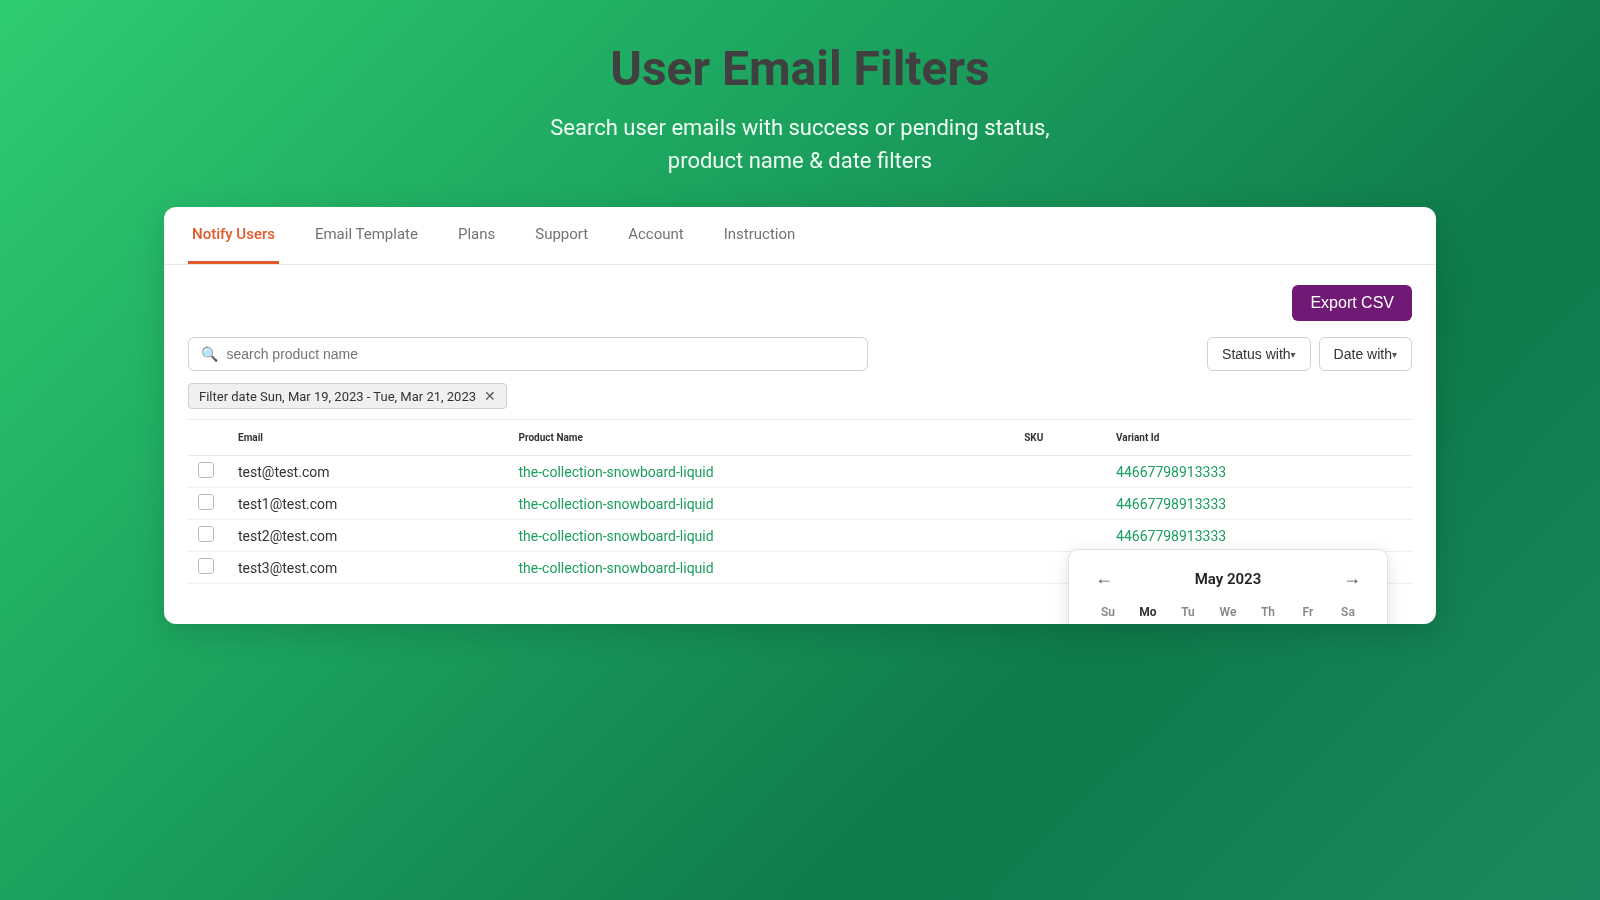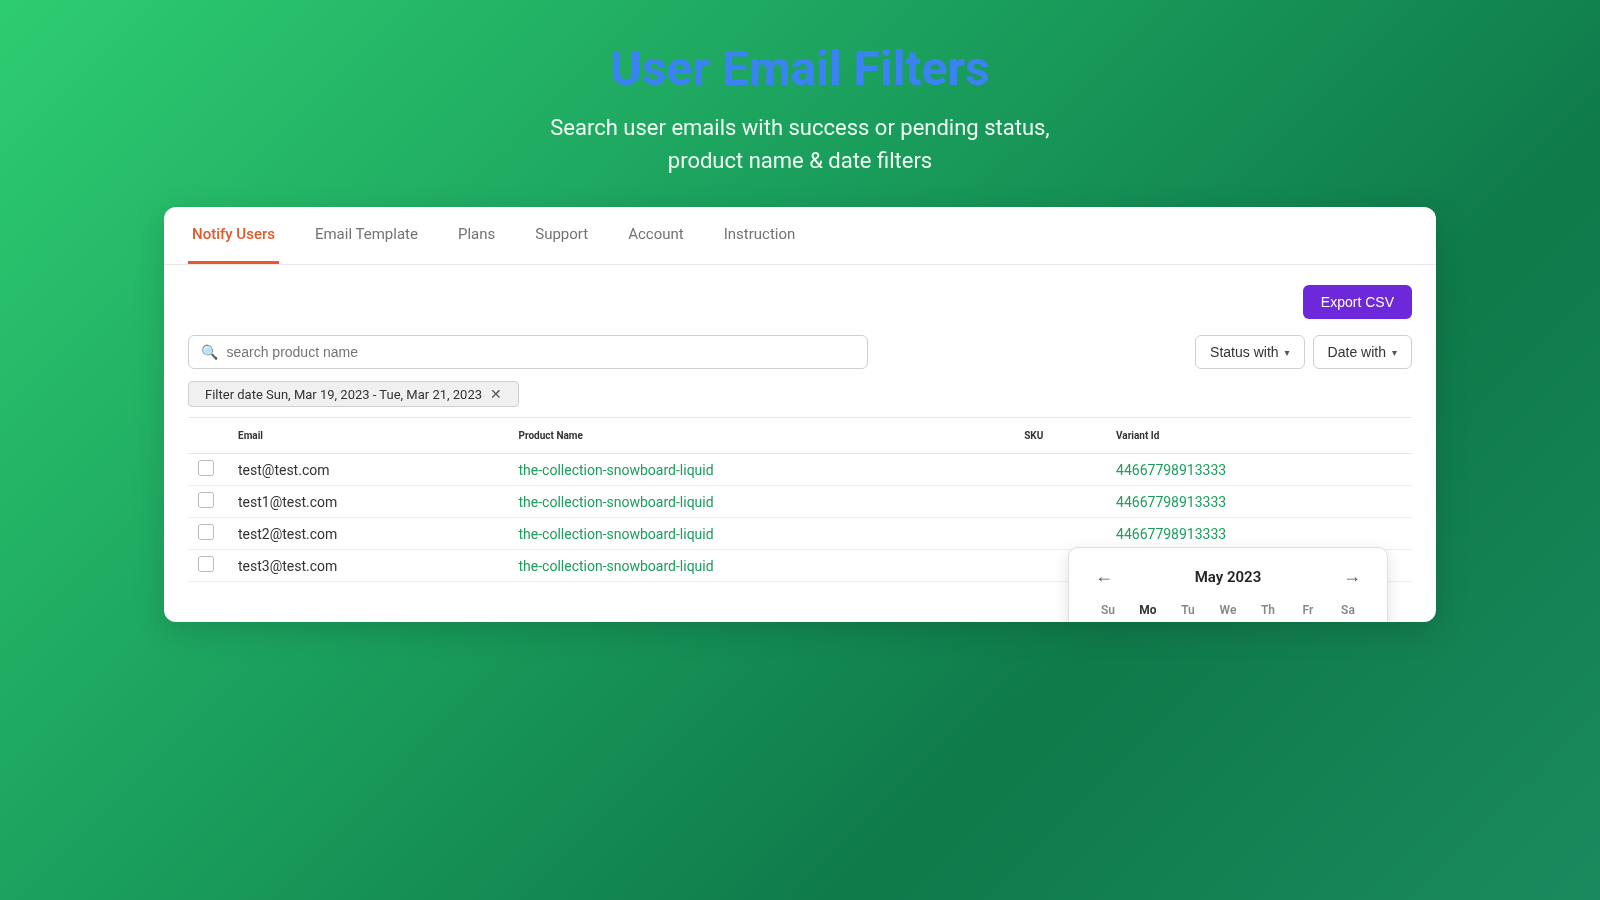--- a/index.html
+++ b/index.html
@@ -15,21 +15,21 @@
     }
     .hero {
       text-align: center;
       margin-bottom: 30px;
       color: white;
     }
     .hero h1 {
       font-size: 48px;
       font-weight: 700;
       margin-bottom: 14px;
-      color: #3b82f6;
+      color: #404040;
     }
     .hero p {
       font-size: 22px;
       color: #f0fff4;
       line-height: 1.5;
     }
     .card {
       background: white;
       border-radius: 12px;
       width: 1272px;
@@ -62,26 +62,26 @@
     .content {
       padding: 20px 24px;
       position: relative;
     }
     .top-bar {
       display: flex;
       justify-content: flex-end;
       margin-bottom: 16px;
     }
     .export-btn {
-      background: #6d28d9;
+      background: #701a75;
       color: white;
       border: none;
       padding: 9px 18px;
       border-radius: 6px;
-      font-size: 14px;
+      font-size: 16px;
       cursor: pointer;
       font-weight: 500;
     }
     .filter-row {
       display: flex;
       align-items: center;
       gap: 12px;
       margin-bottom: 12px;
     }
     .search-box {
@@ -113,34 +113,34 @@
     }
     .filter-btn {
       border: 1.5px solid #d0d0d0;
       background: white;
       border-radius: 6px;
       padding: 8px 14px;
       font-size: 14px;
       cursor: pointer;
       display: flex;
       align-items: center;
-      gap: 6px;
+      gap: 0;
       color: #333;
     }
     .filter-btn .arrow {
       font-size: 10px;
       color: #555;
     }
     .active-filter-tag {
       display: inline-flex;
       align-items: center;
       background: #f0f0f0;
       border: 1px solid #d0d0d0;
       border-radius: 4px;
-      padding: 4px 16px;
+      padding: 4px 10px;
       font-size: 13px;
       color: #333;
       gap: 8px;
       margin-bottom: 10px;
     }
     .active-filter-tag .close-x {
       cursor: pointer;
       color: #555;
       font-size: 14px;
     }

